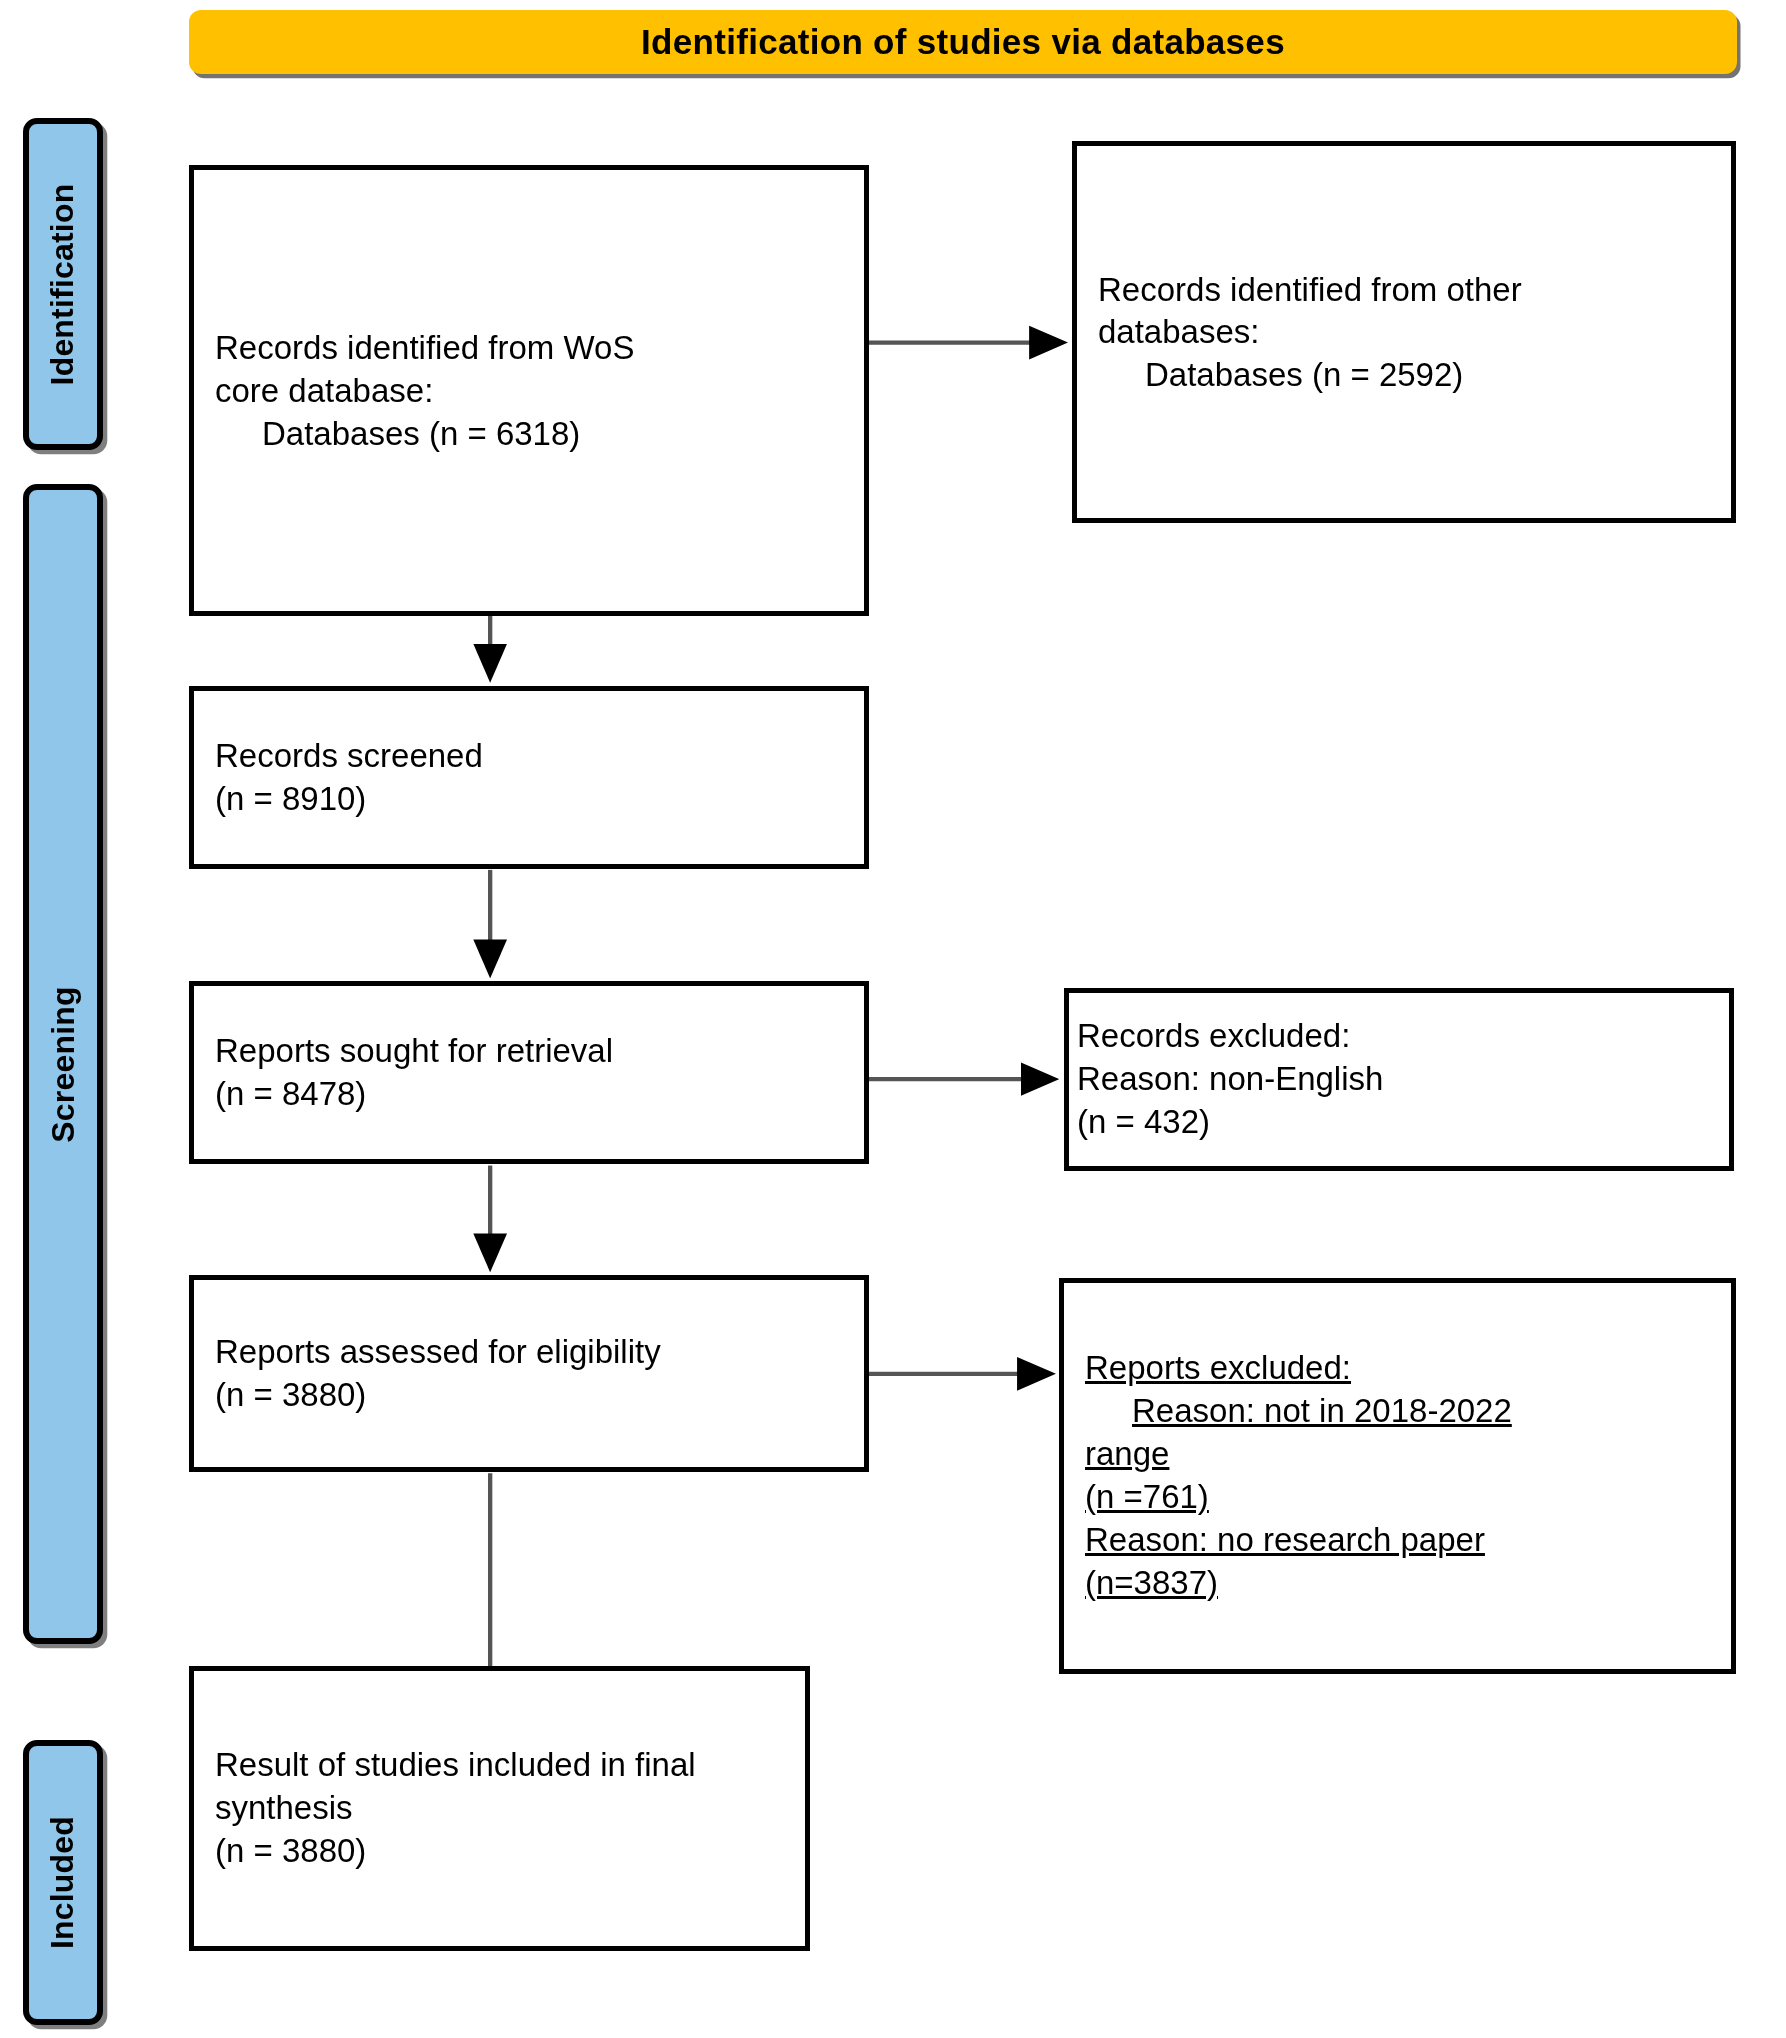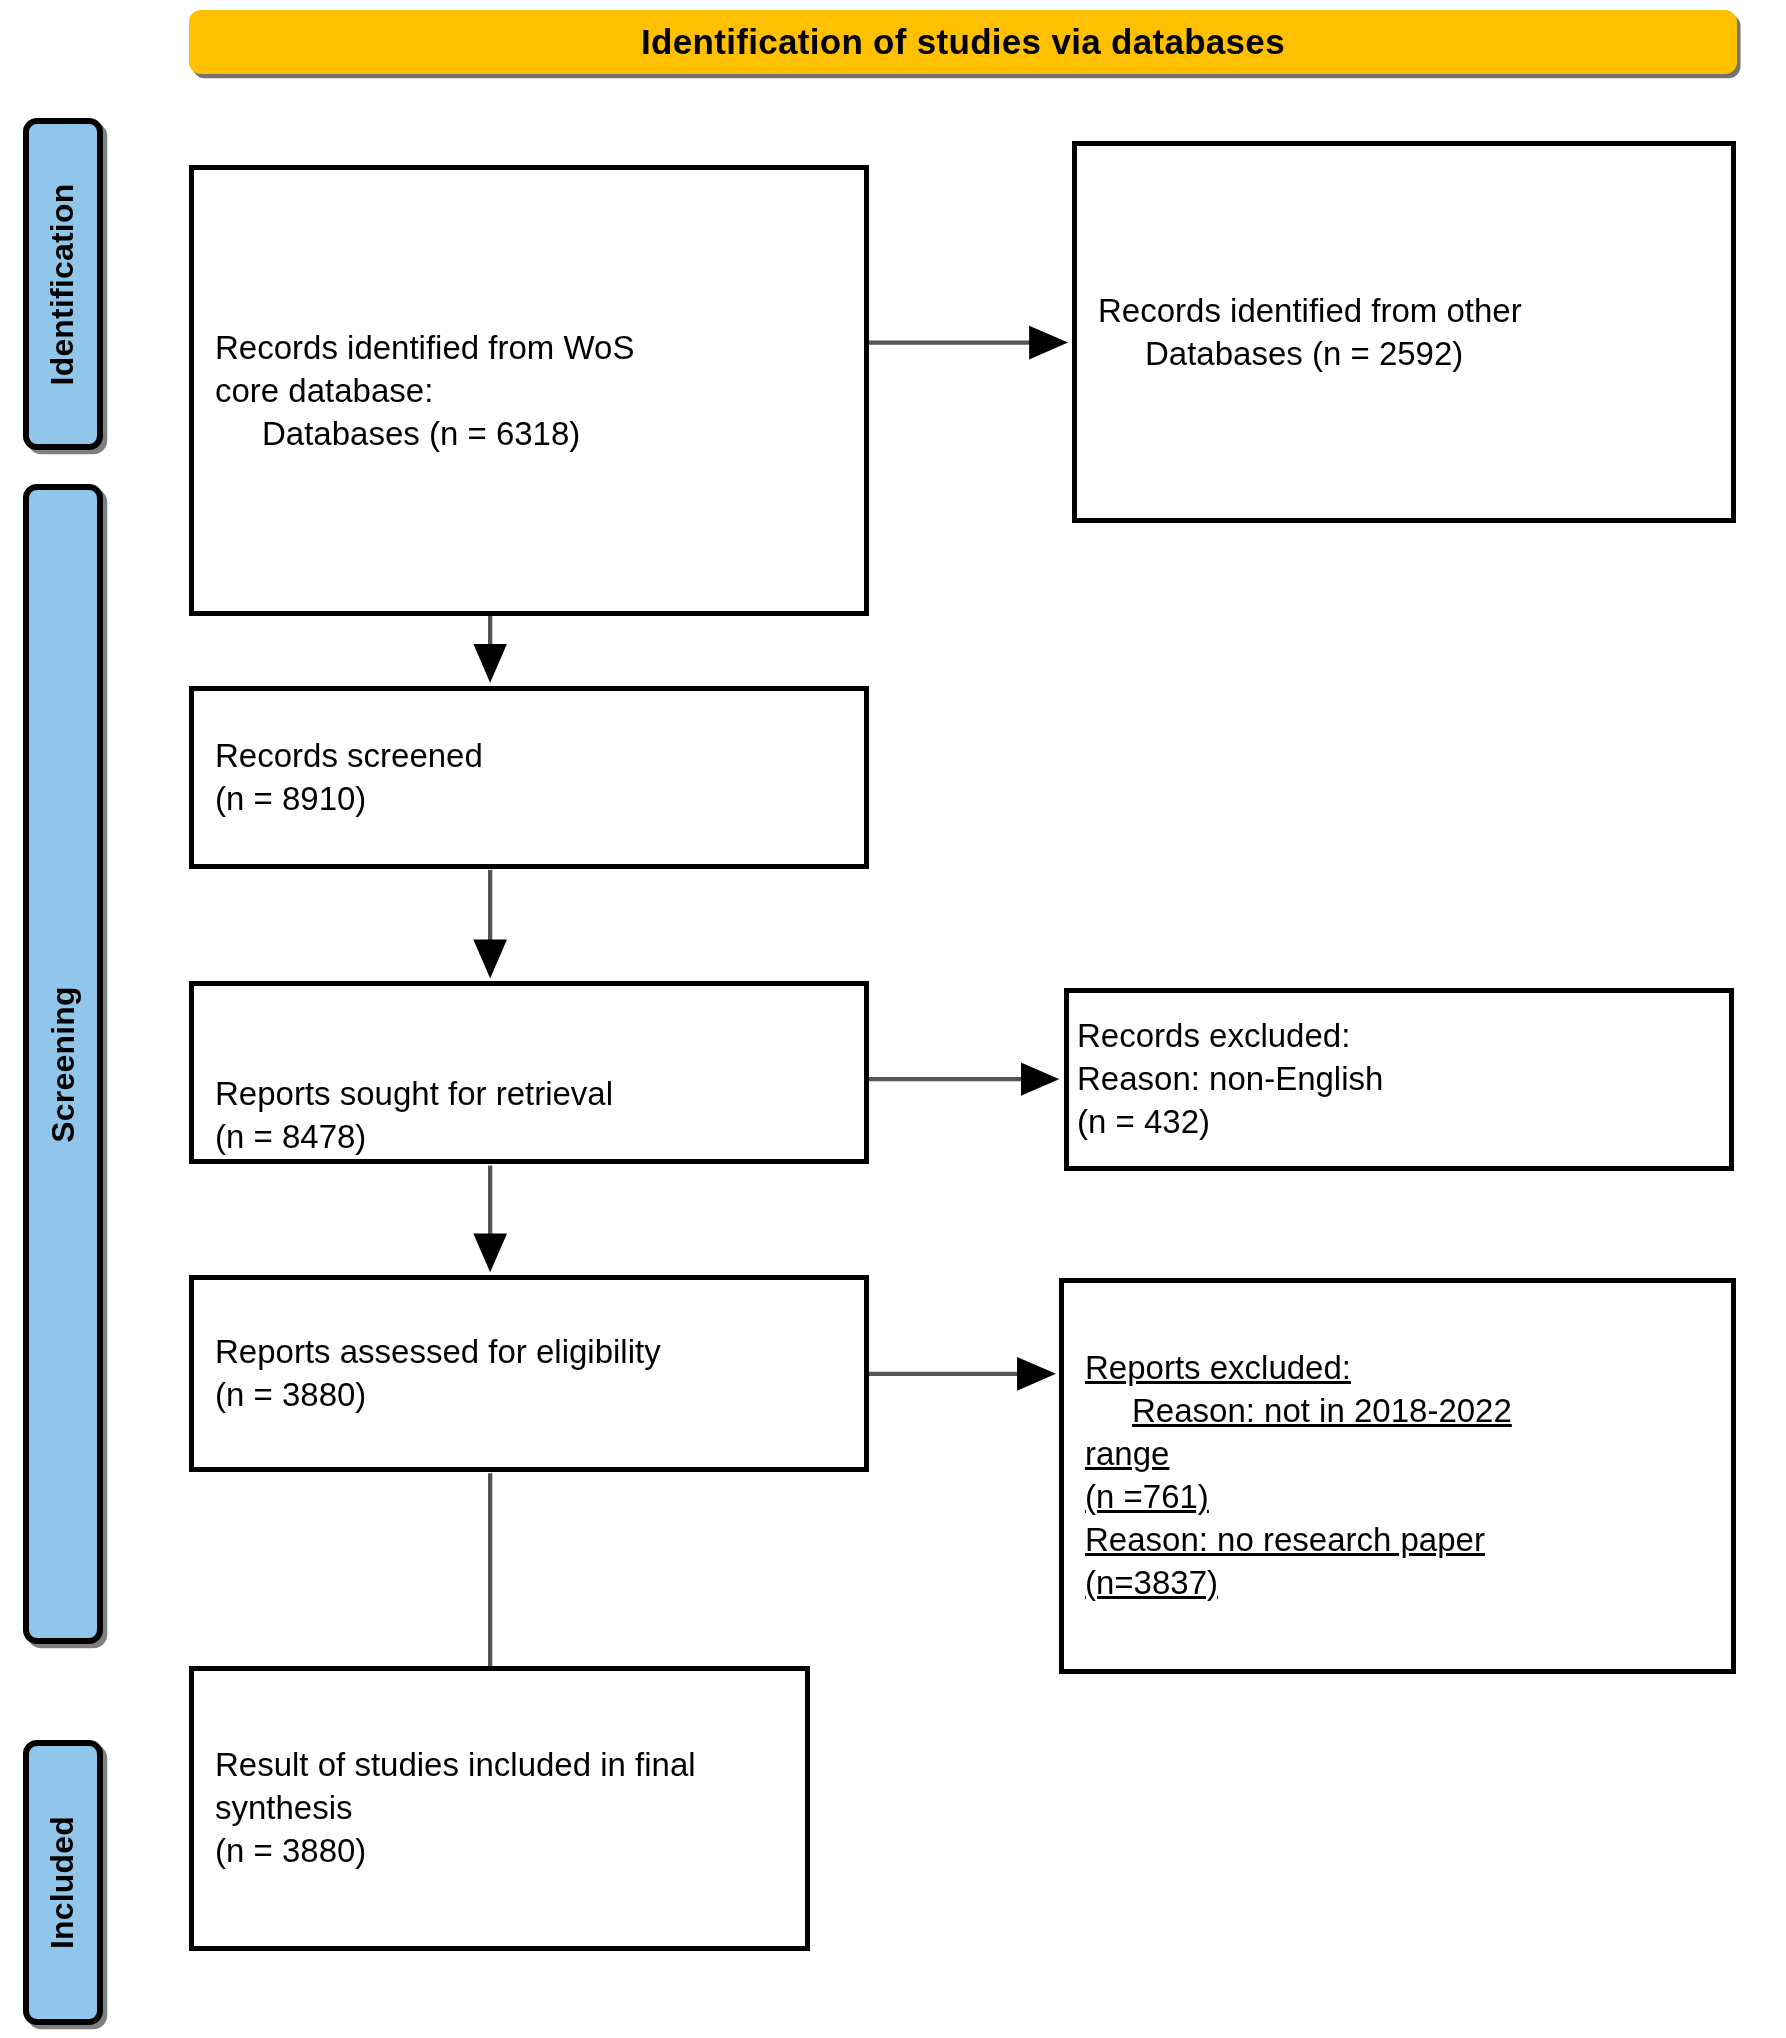--- a/index.html
+++ b/index.html
@@ -86,21 +86,21 @@
     line-height: 1.30;
     color: #000000;
     white-space: pre;
   }
   .indent-1 { padding-left: 47px; }
 
   
   #box-wos-records      { left: 189px;  top: 137px;  width: 680px;  height: 451px; margin-top: 28px; }
   #box-other-records    { left: 1072px; top: 141px;  width: 664px;  height: 382px; }
   #box-records-screened { left: 189px;  top: 686px;  width: 680px;  height: 183px; }
-  #box-reports-sought   { left: 189px;  top: 981px; width: 680px;  height: 183px; justify-content: flex-end; }
+  #box-reports-sought   { left: 189px;  top: 981px; width: 680px;  height: 183px; }
   #box-records-excluded { left: 1064px; top: 988px; width: 670px;  height: 183px; padding-left: 8px; }
   #box-reports-assessed { left: 189px;  top: 1275px; width: 680px;  height: 197px; }
   #box-reports-excluded { left: 1059px; top: 1278px; width: 677px;  height: 396px; text-decoration: underline; }
   #box-final-result     { left: 189px;  top: 1666px; width: 621px;  height: 285px; }
 
   
   #box-wos-records   .box-body { margin-top: 1.7px; }
   #box-other-records .box-body { margin-top: 1.7px; }
 
   
@@ -159,20 +159,21 @@
     <div class="box-body">
       <div class="box-line">Records identified from WoS</div>
       <div class="box-line">core database:</div>
       <div class="box-line indent-1">Databases (n = 6318)</div>
     </div>
   </div>
 
   <div class="box" id="box-other-records">
     <div class="box-body">
       <div class="box-line">Records identified from other</div>
+      <div class="box-line">databases:</div>
       <div class="box-line indent-1">Databases (n = 2592)</div>
     </div>
   </div>
 
   <div class="box" id="box-records-screened">
     <div class="box-body">
       <div class="box-line">Records screened</div>
       <div class="box-line">(n = 8910)</div>
     </div>
   </div>

